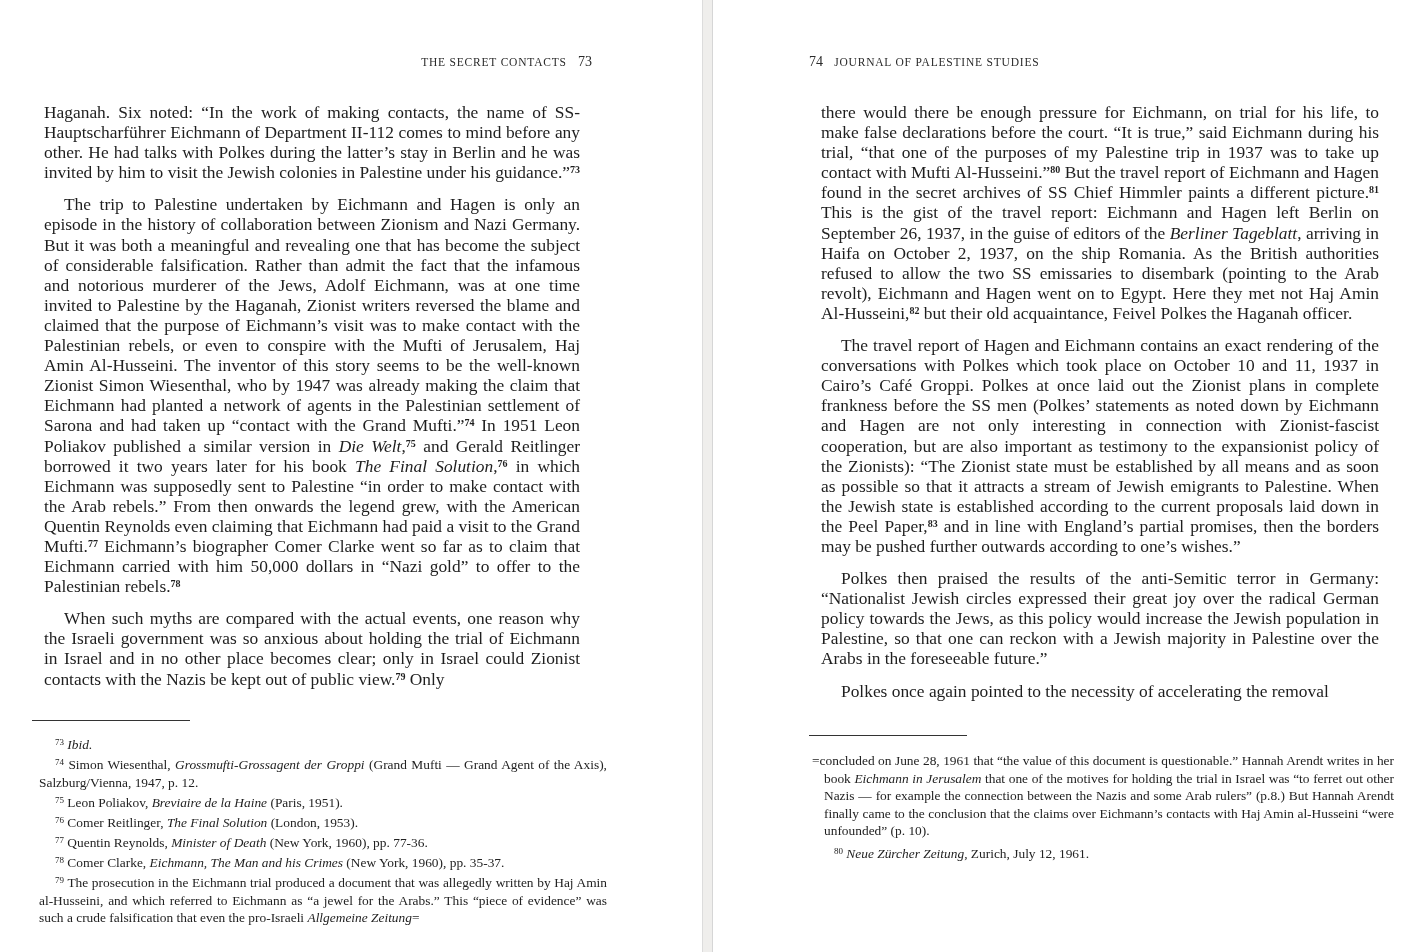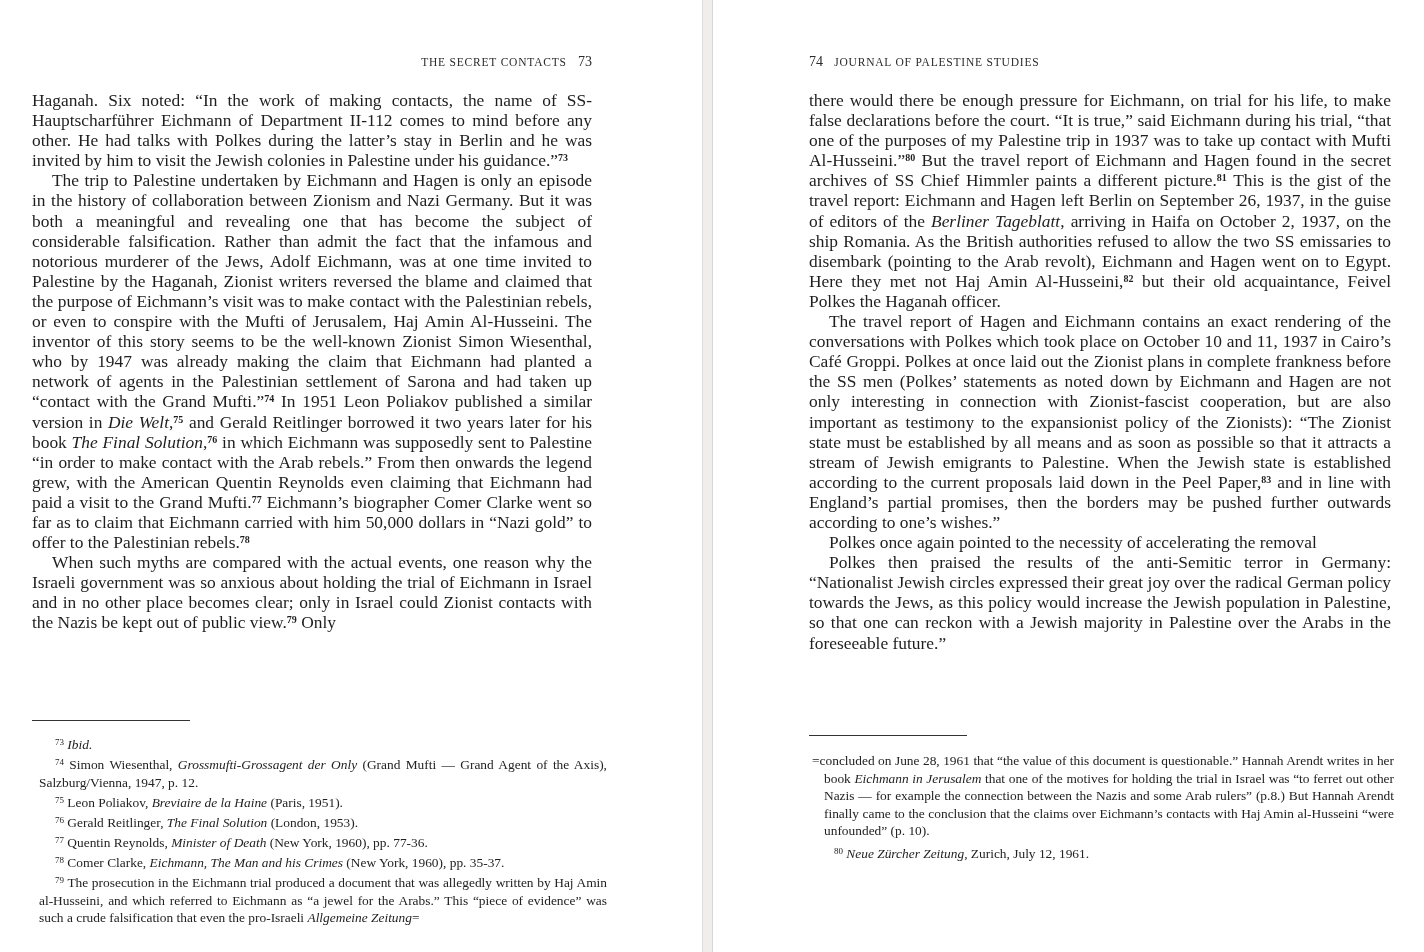--- a/index.html
+++ b/index.html
@@ -21,21 +21,21 @@
   .running-head .pn { font-size:14px; letter-spacing:0; }
   .left .running-head { top:38px; right:110px; }
   .right .running-head { top:38px; left:96px; }
   .running-head .title { text-transform:uppercase; font-size:11.5px; letter-spacing:0.8px; }
 
   .body-text {
     position:absolute; font-size:17.4px; line-height:20.1px; text-align:justify; color:#1e1e1e;
   }
   .left .body-text { left:32px; top:74px; width:560px; }
   .right .body-text { left:96px; top:74px; width:582px; }
-  .body-text p { margin:0; text-indent:0; }
+  .body-text p { margin:12px; text-indent:0; }
   .body-text p.indent { text-indent:20px; }
   sup { font-size:10px; line-height:0; vertical-align:5px; font-weight:bold; }
   .fn sup { font-size:9px; vertical-align:4px; font-weight:normal; }
   i { font-style:italic; }
 
   .fn-rule { position:absolute; height:1px; background:#333; width:158px; }
   .left .fn-rule { left:32px; top:704px; }
   .right .fn-rule { left:96px; top:719px; }
 
   .footnotes {
@@ -58,37 +58,37 @@
     <span class="title">THE SECRET CONTACTS</span>&nbsp;&nbsp;&nbsp;<span class="pn">73</span>
   </div>
   <div class="body-text">
       <p class=""><span>Haganah. Six noted: “In the work of making contacts, the name of SS-Hauptscharführer Eichmann of Department II-112 comes to mind before any other. He had talks with Polkes during the latter’s stay in Berlin and he was invited by him to visit the Jewish colonies in Palestine under his guidance.”</span><sup>73</sup></p>
       <p class="indent"><span>The trip to Palestine undertaken by Eichmann and Hagen is only an episode in the history of collaboration between Zionism and Nazi Germany. But it was both a meaningful and revealing one that has become the subject of considerable falsification. Rather than admit the fact that the infamous and notorious murderer of the Jews, Adolf Eichmann, was at one time invited to Palestine by the Haganah, Zionist writers reversed the blame and claimed that the purpose of Eichmann’s visit was to make contact with the Palestinian rebels, or even to conspire with the Mufti of Jerusalem, Haj Amin Al-Husseini. The inventor of this story seems to be the well-known Zionist Simon Wiesenthal, who by 1947 was already making the claim that Eichmann had planted a network of agents in the Palestinian settlement of Sarona and had taken up “contact with the Grand Mufti.”</span><sup>74</sup><span> In 1951 Leon Poliakov published a similar version in </span><i>Die Welt</i><span>,</span><sup>75</sup><span> and Gerald Reitlinger borrowed it two years later for his book </span><i>The Final Solution</i><span>,</span><sup>76</sup><span> in which Eichmann was supposedly sent to Palestine “in order to make contact with the Arab rebels.” From then onwards the legend grew, with the American Quentin Reynolds even claiming that Eichmann had paid a visit to the Grand Mufti.</span><sup>77</sup><span> Eichmann’s biographer Comer Clarke went so far as to claim that Eichmann carried with him 50,000 dollars in “Nazi gold” to offer to the Palestinian rebels.</span><sup>78</sup></p>
       <p class="indent"><span>When such myths are compared with the actual events, one reason why the Israeli government was so anxious about holding the trial of Eichmann in Israel and in no other place becomes clear; only in Israel could Zionist contacts with the Nazis be kept out of public view.</span><sup>79</sup><span> Only</span></p>
     </div>
   <div class="fn-rule"></div>
   <div class="footnotes">
       <p class="fn"><sup>73</sup> <i>Ibid.</i></p>
-      <p class="fn"><sup>74</sup> <span>Simon Wiesenthal, </span><i>Grossmufti-Grossagent der Only</i><span> (Grand Mufti — Grand Agent of the Axis), Salzburg/Vienna, 1947, p. 12.</span></p>
+      <p class="fn"><sup>74</sup> <span>Simon Wiesenthal, </span><i>Grossmufti-Grossagent der Groppi</i><span> (Grand Mufti — Grand Agent of the Axis), Salzburg/Vienna, 1947, p. 12.</span></p>
       <p class="fn"><sup>75</sup> <span>Leon Poliakov, </span><i>Breviaire de la Haine</i><span> (Paris, 1951).</span></p>
-      <p class="fn"><sup>76</sup> <span>Gerald Reitlinger, </span><i>The Final Solution</i><span> (London, 1953).</span></p>
+      <p class="fn"><sup>76</sup> <span>Comer Reitlinger, </span><i>The Final Solution</i><span> (London, 1953).</span></p>
       <p class="fn"><sup>77</sup> <span>Quentin Reynolds, </span><i>Minister of Death</i><span> (New York, 1960), pp. 77-36.</span></p>
       <p class="fn"><sup>78</sup> <span>Comer Clarke, </span><i>Eichmann, The Man and his Crimes</i><span> (New York, 1960), pp. 35-37.</span></p>
       <p class="fn"><sup>79</sup> <span>The prosecution in the Eichmann trial produced a document that was allegedly written by Haj Amin al-Husseini, and which referred to Eichmann as “a jewel for the Arabs.” This “piece of evidence” was such a crude falsification that even the pro-Israeli </span><i>Allgemeine Zeitung</i><span>=</span></p>
     </div>
 </div>
 
 <div class="page right">
   <div class="running-head">
     <span class="pn">74</span>&nbsp;&nbsp;&nbsp;<span class="title">JOURNAL OF PALESTINE STUDIES</span>
   </div>
   <div class="body-text">
       <p class=""><span>there would there be enough pressure for Eichmann, on trial for his life, to make false declarations before the court. “It is true,” said Eichmann during his trial, “that one of the purposes of my Palestine trip in 1937 was to take up contact with Mufti Al-Husseini.”</span><sup>80</sup><span> But the travel report of Eichmann and Hagen found in the secret archives of SS Chief Himmler paints a different picture.</span><sup>81</sup><span> This is the gist of the travel report: Eichmann and Hagen left Berlin on September 26, 1937, in the guise of editors of the </span><i>Berliner Tageblatt</i><span>, arriving in Haifa on October 2, 1937, on the ship Romania. As the British authorities refused to allow the two SS emissaries to disembark (pointing to the Arab revolt), Eichmann and Hagen went on to Egypt. Here they met not Haj Amin Al-Husseini,</span><sup>82</sup><span> but their old acquaintance, Feivel Polkes the Haganah officer.</span></p>
       <p class="indent"><span>The travel report of Hagen and Eichmann contains an exact rendering of the conversations with Polkes which took place on October 10 and 11, 1937 in Cairo’s Café Groppi. Polkes at once laid out the Zionist plans in complete frankness before the SS men (Polkes’ statements as noted down by Eichmann and Hagen are not only interesting in connection with Zionist-fascist cooperation, but are also important as testimony to the expansionist policy of the Zionists): “The Zionist state must be established by all means and as soon as possible so that it attracts a stream of Jewish emigrants to Palestine. When the Jewish state is established according to the current proposals laid down in the Peel Paper,</span><sup>83</sup><span> and in line with England’s partial promises, then the borders may be pushed further outwards according to one’s wishes.”</span></p>
+      <p class="indent"><span>Polkes then praised the results of the anti-Semitic terror in Germany: “Nationalist Jewish circles expressed their great joy over the radical German policy towards the Jews, as this policy would increase the Jewish population in Palestine, so that one can reckon with a Jewish majority in Palestine over the Arabs in the foreseeable future.”</span></p>
       <p class="indent"><span>Polkes once again pointed to the necessity of accelerating the removal</span></p>
-      <p class="indent"><span>Polkes then praised the results of the anti-Semitic terror in Germany: “Nationalist Jewish circles expressed their great joy over the radical German policy towards the Jews, as this policy would increase the Jewish population in Palestine, so that one can reckon with a Jewish majority in Palestine over the Arabs in the foreseeable future.”</span></p>
     </div>
   <div class="fn-rule"></div>
   <div class="footnotes">
       <p class="fn cont"><span>=concluded on June 28, 1961 that “the value of this document is questionable.” Hannah Arendt writes in her book </span><i>Eichmann in Jerusalem</i><span> that one of the motives for holding the trial in Israel was “to ferret out other Nazis — for example the connection between the Nazis and some Arab rulers” (p.8.) But Hannah Arendt finally came to the conclusion that the claims over Eichmann’s contacts with Haj Amin al-Husseini “were unfounded” (p. 10).</span></p>
       <p class="fn"><sup>80</sup> <i>Neue Zürcher Zeitung</i><span>, Zurich, July 12, 1961.</span></p>
     </div>
 </div>
 
 </body></html>

